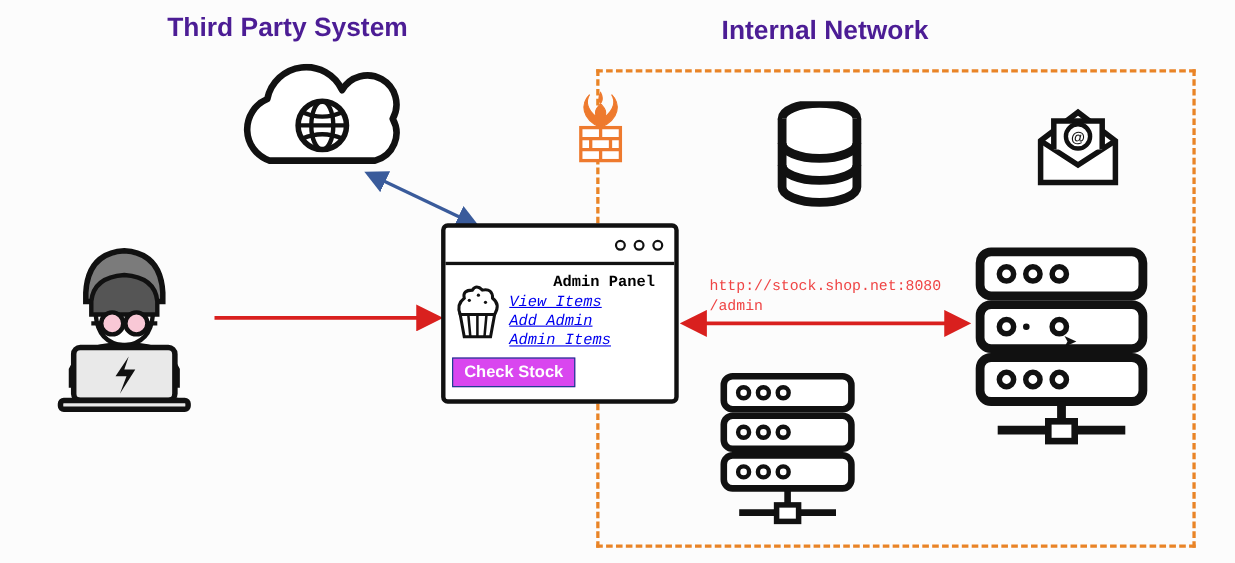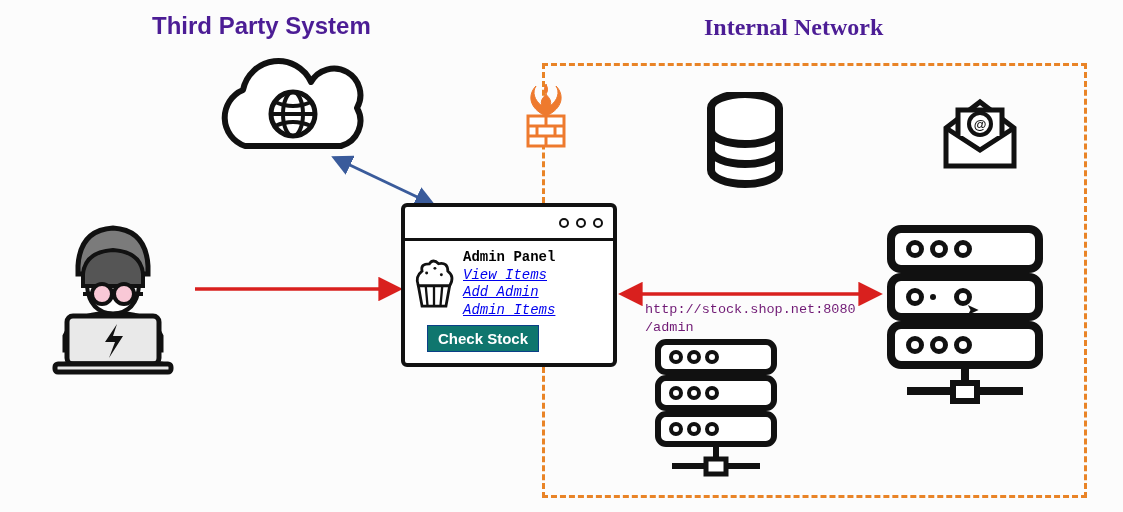--- a/index.html
+++ b/index.html
@@ -55,58 +55,57 @@
   }
   .cupcake {
     width: 46px;
     flex-shrink: 0;
   }
   .admin-lines {
     font-family: "Courier New", monospace;
     font-size: 14px;
     line-height: 1.25;
   }
-  .admin-title { font-weight: 700; }
+  .admin-title { font-weight: 700; margin-left: 40px; }
   .admin-link { font-style: italic; display:block; }
   .check-stock {
-    margin: 6px 6px 6px 22px;
-    background: #0f766e;
+    margin: 6px 6px 6px 6px;
+    background: #d946ef;
     color: #fff;
     border: 1px solid #0b3f87;
     font-weight: 700;
     font-size: 15px;
     padding: 4px 10px;
     cursor: pointer;
   }
   .url-label {
     position: absolute;
     left: 645px;
     top: 253px;
     font-family: "Courier New", monospace;
     font-size: 13.5px;
     line-height: 1.3;
-    color: #701a75;
+    color: #ef4444;
     white-space: pre;
-    margin-top: 48px;
   }
   svg.abs { position: absolute; }
   .cursor {
     position: absolute;
     left: 966px;
     top: 300px;
     font-size: 16px;
     color: #111;
     pointer-events: none;
   }
 </style>
 </head>
 <body>
 
 <div class="heading" style="left:152px; top:12px;">Third Party System</div>
-<div class="heading" style="left:704px; top:14px;font-family:Liberation Serif, serif;">Internal Network</div>
+<div class="heading" style="left:656px; top:14px;">Internal Network</div>
 
 <div class="internal-box"></div>
 
 <svg class="abs" style="left:25px; top:216px;" width="175" height="160" viewBox="0 0 175 160">
   <path d="M53 50 Q55 14 88 12 Q121 14 123 50 L123 58 L53 58 Z" fill="#7b7b7b" stroke="#111" stroke-width="5"></path>
   <path d="M58 58 Q60 36 88 34 Q116 36 118 58 L118 70 L58 70 Z" fill="#555" stroke="#111" stroke-width="4"></path>
   <path d="M62 70 Q64 96 88 98 Q112 96 114 70 Z" fill="#fff" stroke="#111" stroke-width="4"></path>
   <circle cx="77" cy="78" r="10" fill="#f9c8d6" stroke="#111" stroke-width="4"></circle>
   <circle cx="99" cy="78" r="10" fill="#f9c8d6" stroke="#111" stroke-width="4"></circle>
   <line x1="58" y1="78" x2="67" y2="78" stroke="#111" stroke-width="4"></line>

